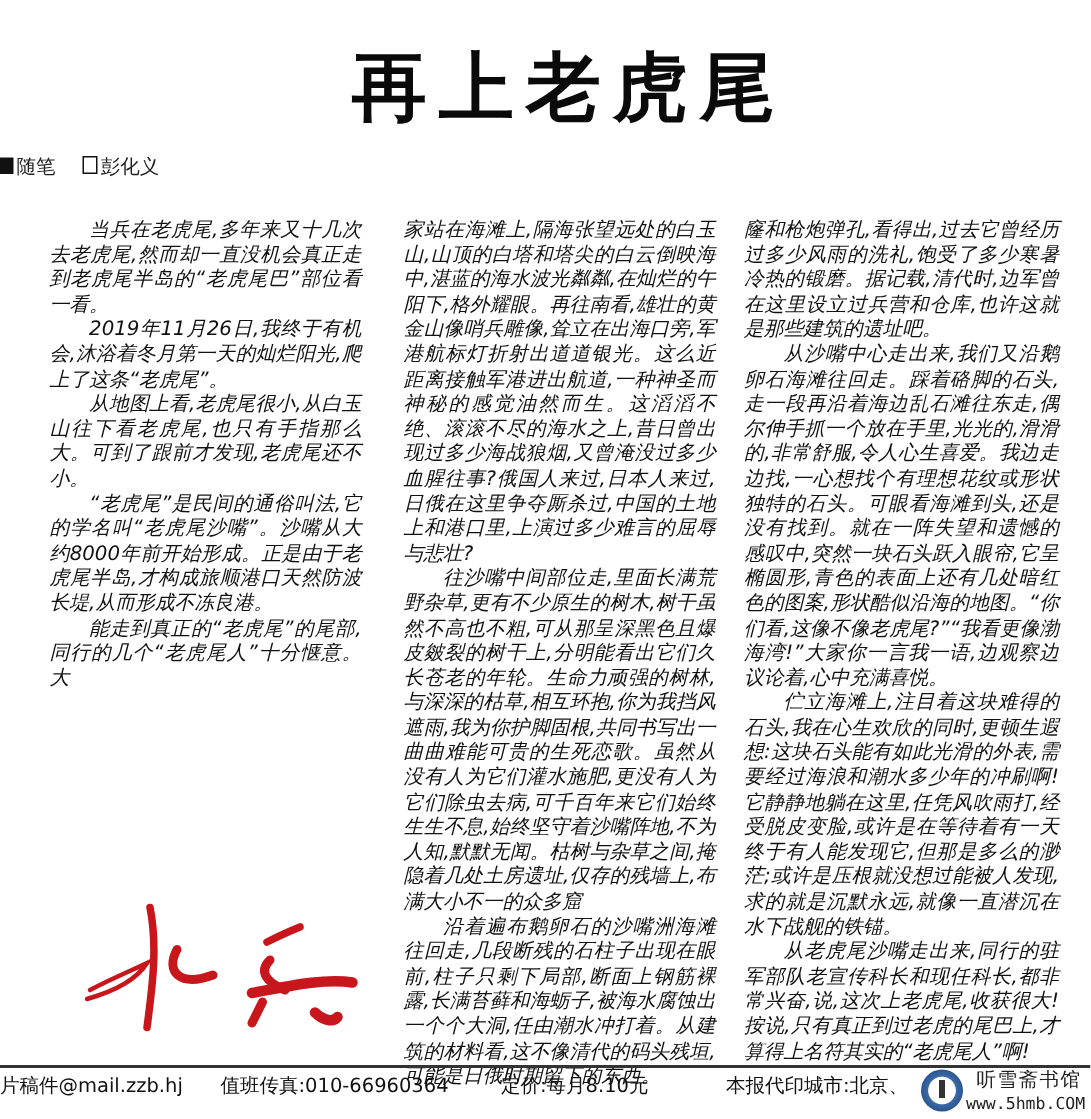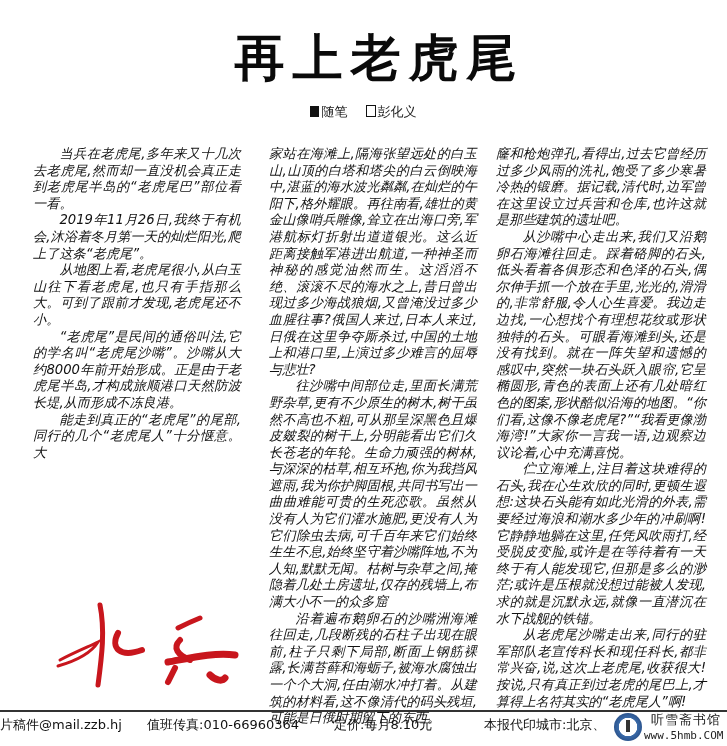--- a/index.html
+++ b/index.html
@@ -9,21 +9,21 @@
       font-family: "DejaVu Sans", "Liberation Sans", sans-serif;
       color: #111;
     }
     .title {
       position: absolute; left: 16px; top: 28px; width: 727px;
       text-align: center; font-size: 50px; font-weight: bold;
       letter-spacing: 8px; color: #0a0a0a; line-height: 60px;
     }
     .byline {
       position: absolute; left: 0; top: 104px; width: 727px;
-      text-align: center; font-size: 13px; color: #222; line-height: 16px;
+      text-align: left; font-size: 13px; color: #222; line-height: 16px;
     }
     .byline .sq-fill { display: inline-block; width: 9px; height: 11px; background: #111; vertical-align: -1px; margin-right: 2px; }
     .byline .sq-open { display: inline-block; width: 8px; height: 10px; border: 1px solid #111; vertical-align: -1px; margin-right: 2px; margin-left: 14px; }
     .col {
       position: absolute; top: 146px; font-size: 13.2px; line-height: 16.6px;
       text-align: justify; color: #111;
     }
     .col p { margin: 0; text-indent: 2em; font-style: italic; }
     .col p.cont { text-indent: 0; }
     .col1 { left: 33px; width: 208px; }
@@ -74,21 +74,21 @@
 </div>
 
 <div class="col col2">
   <p class="cont">家站在海滩上,隔海张望远处的白玉山,山顶的白塔和塔尖的白云倒映海中,湛蓝的海水波光粼粼,在灿烂的午阳下,格外耀眼。再往南看,雄壮的黄金山像哨兵雕像,耸立在出海口旁,军港航标灯折射出道道银光。这么近距离接触军港进出航道,一种神圣而神秘的感觉油然而生。这滔滔不绝、滚滚不尽的海水之上,昔日曾出现过多少海战狼烟,又曾淹没过多少血腥往事?俄国人来过,日本人来过,日俄在这里争夺厮杀过,中国的土地上和港口里,上演过多少难言的屈辱与悲壮?</p>
   <p>往沙嘴中间部位走,里面长满荒野杂草,更有不少原生的树木,树干虽然不高也不粗,可从那呈深黑色且爆皮皴裂的树干上,分明能看出它们久长苍老的年轮。生命力顽强的树林,与深深的枯草,相互环抱,你为我挡风遮雨,我为你护脚固根,共同书写出一曲曲难能可贵的生死恋歌。虽然从没有人为它们灌水施肥,更没有人为它们除虫去病,可千百年来它们始终生生不息,始终坚守着沙嘴阵地,不为人知,默默无闻。枯树与杂草之间,掩隐着几处土房遗址,仅存的残墙上,布满大小不一的众多窟</p>
   <p>沿着遍布鹅卵石的沙嘴洲海滩往回走,几段断残的石柱子出现在眼前,柱子只剩下局部,断面上钢筋裸露,长满苔藓和海蛎子,被海水腐蚀出一个个大洞,任由潮水冲打着。从建筑的材料看,这不像清代的码头残垣,可能是日俄时期留下的东西。</p>
 </div>
 
 <div class="col col3">
   <p class="cont">窿和枪炮弹孔,看得出,过去它曾经历过多少风雨的洗礼,饱受了多少寒暑冷热的锻磨。据记载,清代时,边军曾在这里设立过兵营和仓库,也许这就是那些建筑的遗址吧。</p>
-  <p>从沙嘴中心走出来,我们又沿鹅卵石海滩往回走。踩着硌脚的石头,低头看着各俱形态和色泽的石头,偶尔伸手抓一个放在手里,光光的,滑滑的,非常舒服,令人心生喜爱。我边走边找,一心想找个有理想花纹或形状独特的石头。可眼看海滩到头,还是没有找到。就在一阵失望和遗憾的感叹中,突然一块石头跃入眼帘,它呈椭圆形,青色的表面上还有几处暗红色的图案,形状酷似沿海的地图。“你们看,这像不像老虎尾?”“我看更像渤海湾!”大家你一言我一语,边观察边议论着,心中充满喜悦。</p>
+  <p>从沙嘴中心走出来,我们又沿鹅卵石海滩往回走。踩着硌脚的石头,走一段再沿着海边乱石滩往东走,偶尔伸手抓一个放在手里,光光的,滑滑的,非常舒服,令人心生喜爱。我边走边找,一心想找个有理想花纹或形状独特的石头。可眼看海滩到头,还是没有找到。就在一阵失望和遗憾的感叹中,突然一块石头跃入眼帘,它呈椭圆形,青色的表面上还有几处暗红色的图案,形状酷似沿海的地图。“你们看,这像不像老虎尾?”“我看更像渤海湾!”大家你一言我一语,边观察边议论着,心中充满喜悦。</p>
   <p>伫立海滩上,注目着这块难得的石头,我在心生欢欣的同时,更顿生遐想:这块石头能有如此光滑的外表,需要经过海浪和潮水多少年的冲刷啊!它静静地躺在这里,任凭风吹雨打,经受脱皮变脸,或许是在等待着有一天终于有人能发现它,但那是多么的渺茫;或许是压根就没想过能被人发现,求的就是沉默永远,就像一直潜沉在水下战舰的铁锚。</p>
   <p>从老虎尾沙嘴走出来,同行的驻军部队老宣传科长和现任科长,都非常兴奋,说,这次上老虎尾,收获很大!按说,只有真正到过老虎的尾巴上,才算得上名符其实的“老虎尾人”啊!</p>
 </div>
 
 <div class="sig">
   <svg width="190" height="100" viewBox="0 0 190 100">
     <g fill="none" stroke="#c8161d" stroke-linecap="round">
       <path d="M10 60 C 25 52, 40 46, 48 42 C 40 55, 22 62, 8 66" stroke-width="3"></path>
       <path d="M50 5 C 55 30, 52 55, 48 85" stroke-width="5"></path>
       <path d="M68 33 C 60 48, 70 58, 92 50" stroke-width="6"></path>

